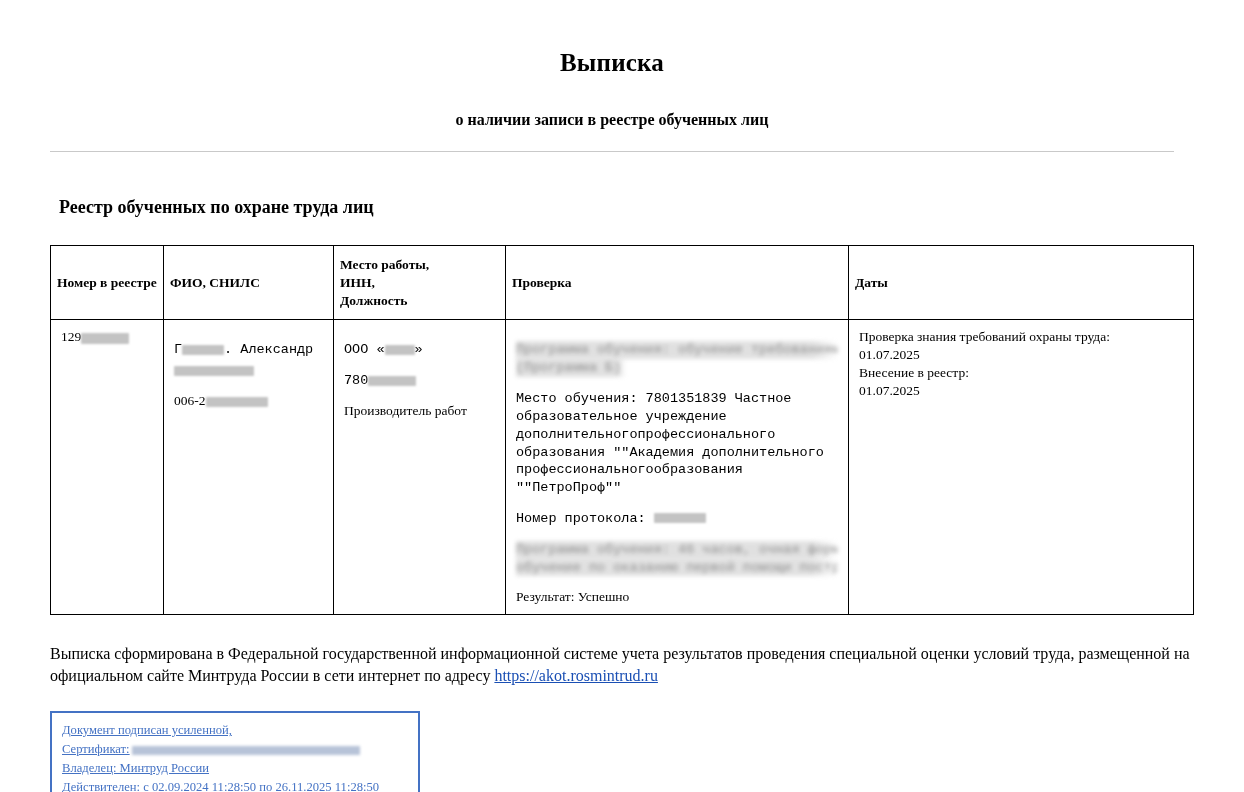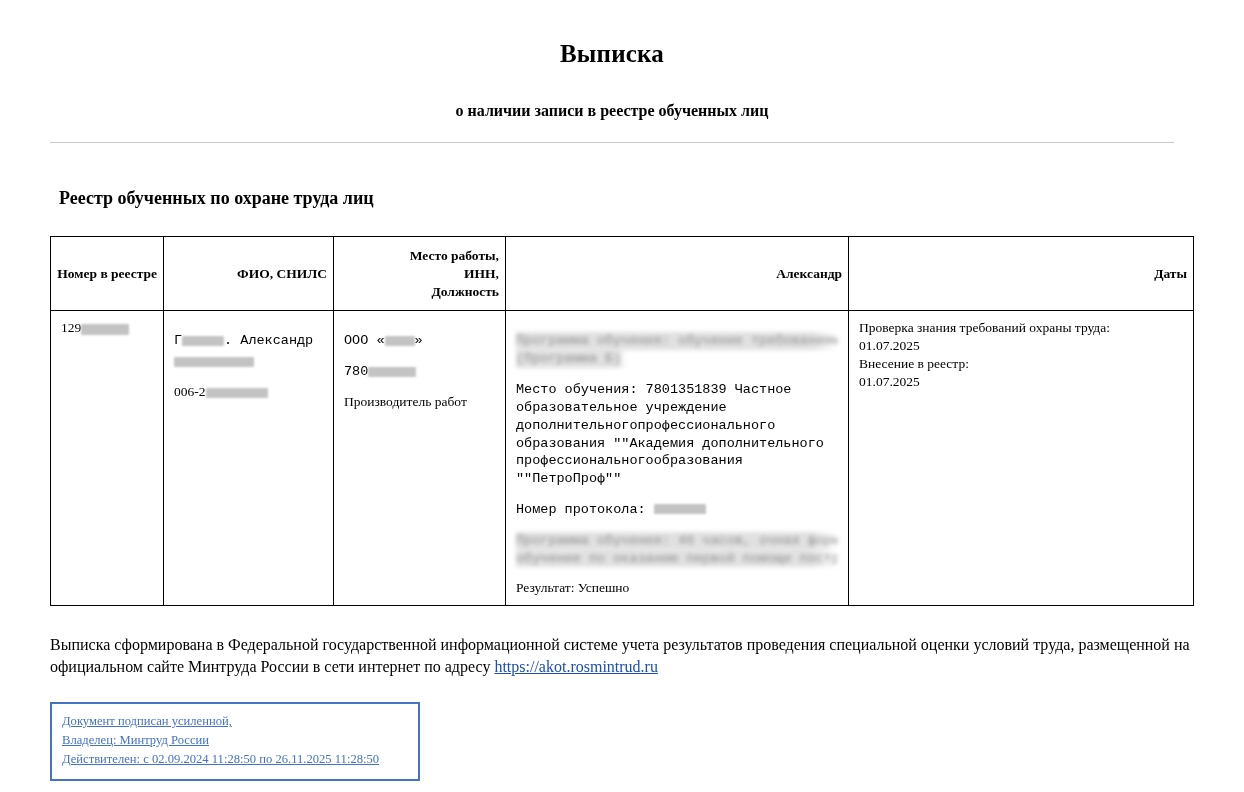--- a/index.html
+++ b/index.html
@@ -13,21 +13,21 @@
     font-family: "Liberation Serif", serif;
     color: #000000;
     position: relative;
     overflow: hidden;
   }
   .page {
     position: relative;
     width: 1224px;
     height: 792px;
     box-sizing: border-box;
-    padding: 4px 50px;
+    padding: 13px 50px;
   }
   .doc-title {
     text-align: center;
     font-size: 25px;
     font-weight: bold;
     margin: 0;
     padding-top: 36px;
     letter-spacing: 0.2px;
   }
   .doc-subtitle {
@@ -55,21 +55,21 @@
     table-layout: fixed;
   }
   table.registry th,
   table.registry td {
     border: 1px solid #000000;
     vertical-align: top;
     font-size: 13.5px;
     line-height: 1.32;
   }
   table.registry th {
-    text-align: right;
+    text-align: left;
     font-weight: bold;
     padding: 10px 6px;
     vertical-align: middle;
     font-size: 13.5px;
   }
   table.registry td {
     padding: 8px 10px;
   }
   col.c1 { width: 113px; }
   col.c2 { width: 170px; }
@@ -157,21 +157,21 @@
     </colgroup>
     <thead>
       <tr>
         <th>Номер в реестре</th>
         <th>ФИО, СНИЛС</th>
         <th>
           <span>Место работы,</span><br>
           <span>ИНН,</span><br>
           <span>Должность</span>
         </th>
-        <th>Александр</th>
+        <th>Проверка</th>
         <th>Даты</th>
       </tr>
     </thead>
     <tbody>
       <tr>
         <td class="cell-mid cell-num">
           <span>129</span><span class="redact" style="width:48px;height:11px;"></span>
         </td>
         <td class="cell-mid">
           <div class="para">
@@ -220,17 +220,20 @@
       </tr>
     </tbody>
   </table>
 
   <p class="footnote">
     <span>Выписка сформирована в Федеральной государственной информационной системе учета результатов проведения специальной оценки условий труда, размещенной на официальном сайте Минтруда России в сети интернет по адресу </span><a href="#">https://akot.rosmintrud.ru</a>
   </p>
 
   <div class="sign-box">
     <div>Документ подписан усиленной,</div>
+    <div>
+      <span>Сертификат:</span><span class="sign-cert-redact"></span>
+    </div>
     <div>Владелец: Минтруд России</div>
     <div>Действителен: с 02.09.2024 11:28:50 по 26.11.2025 11:28:50</div>
   </div>
 
 </div>
 
 </body></html>

